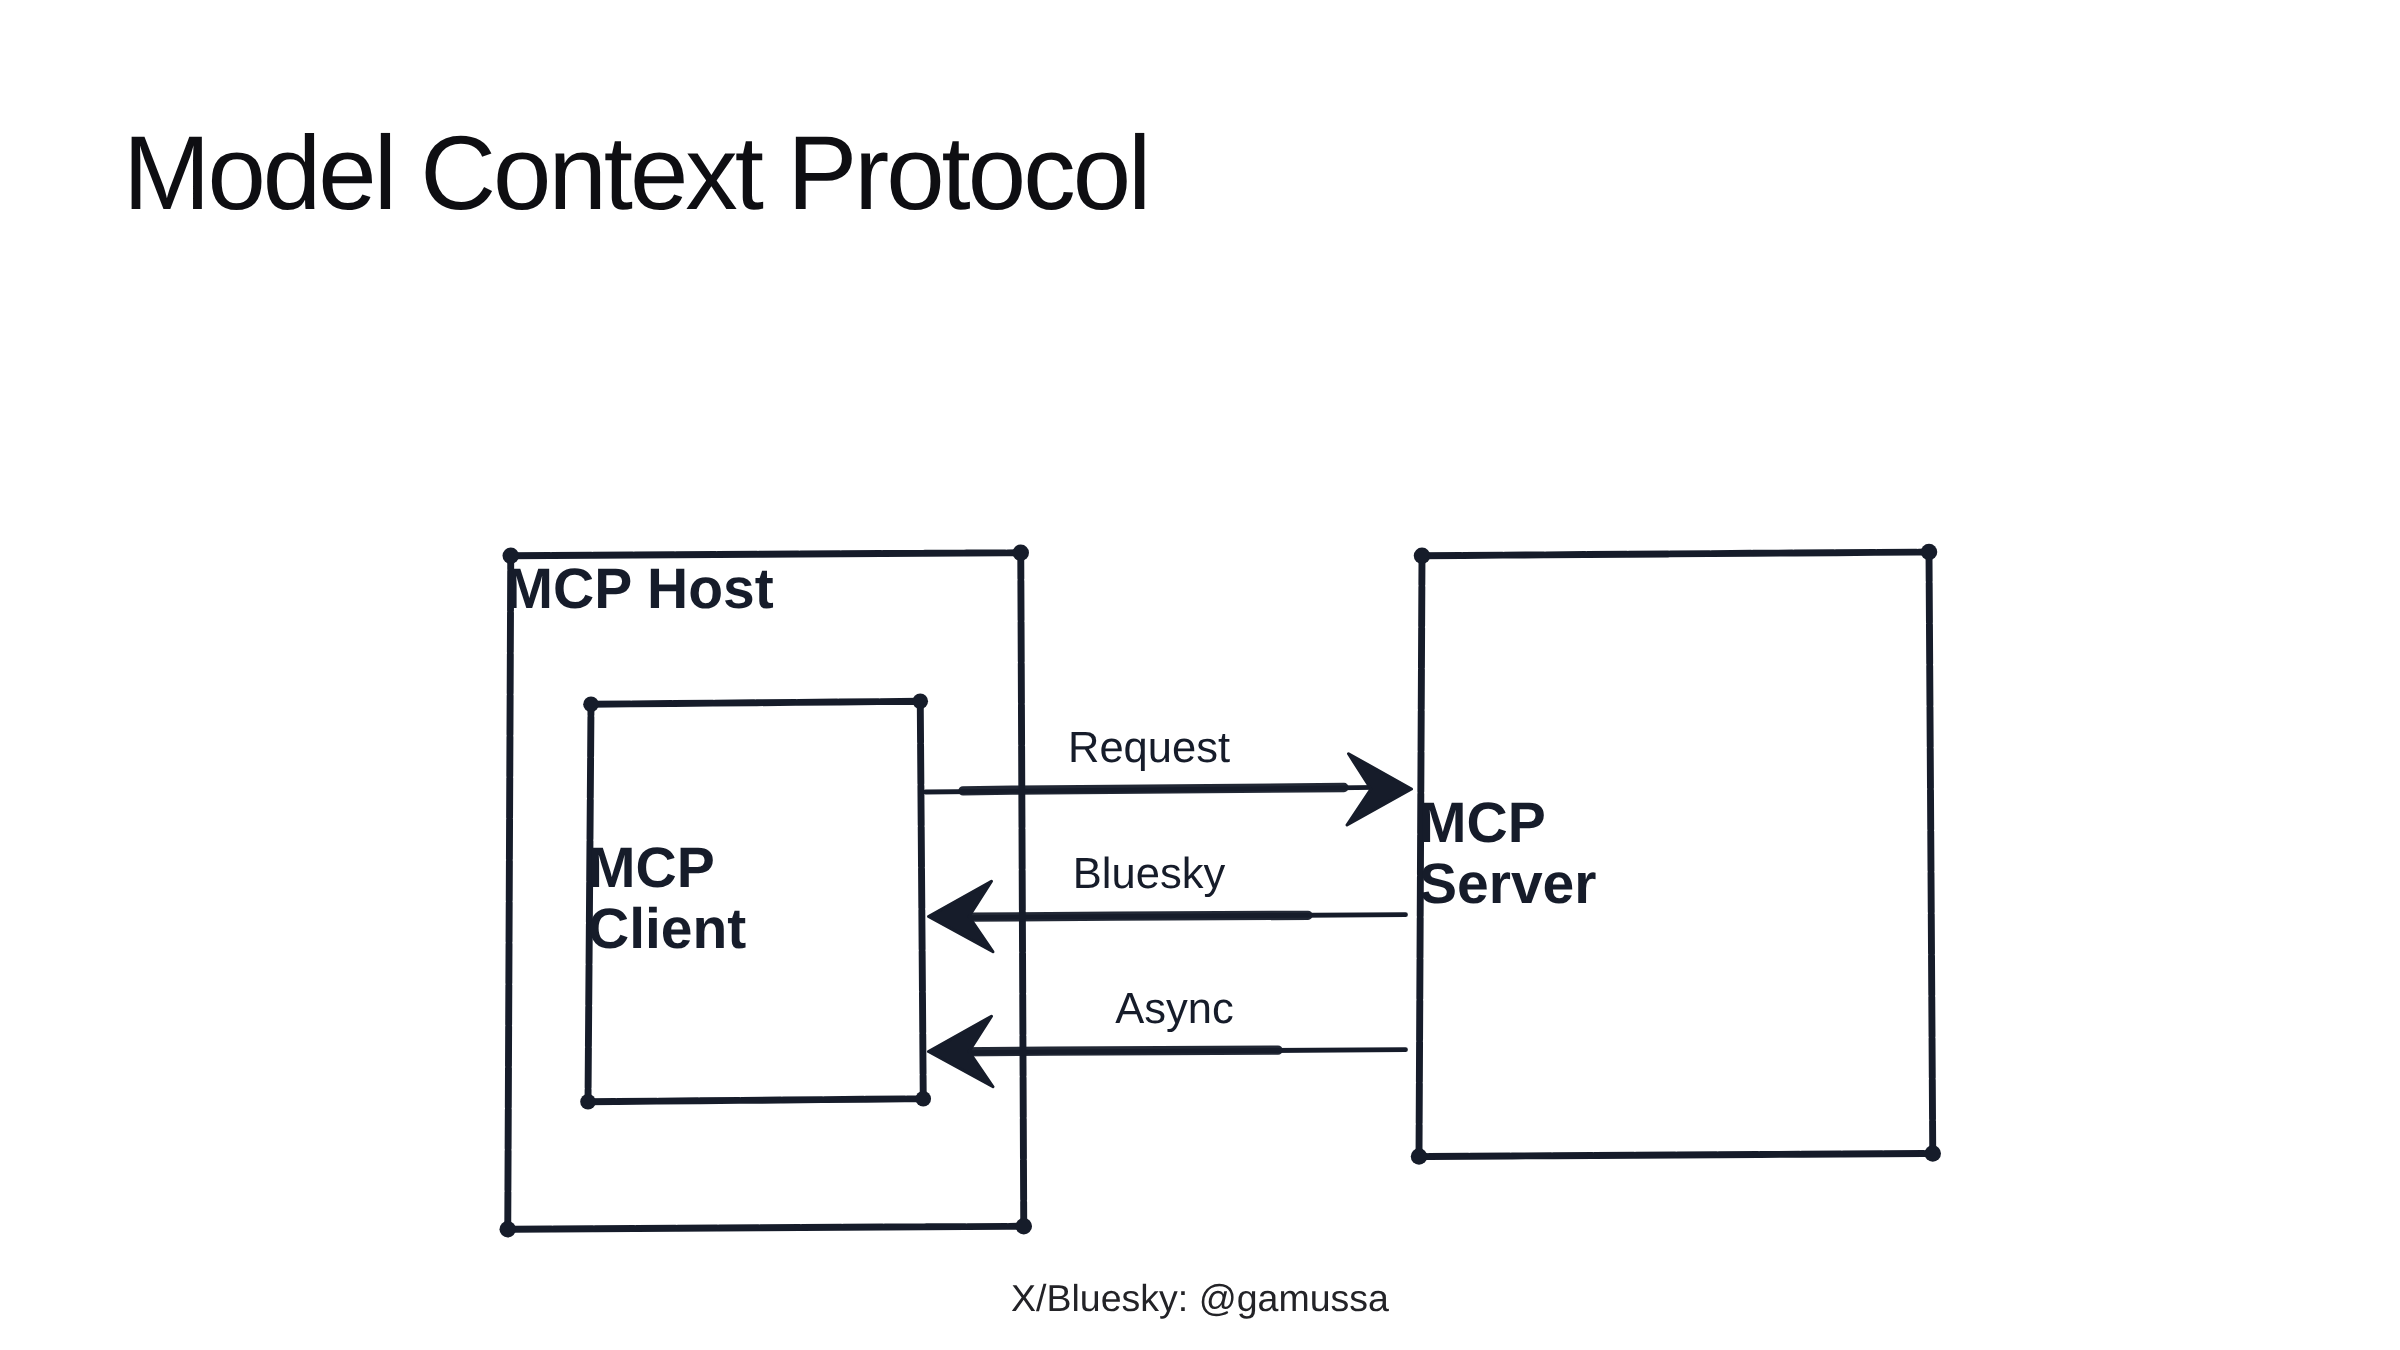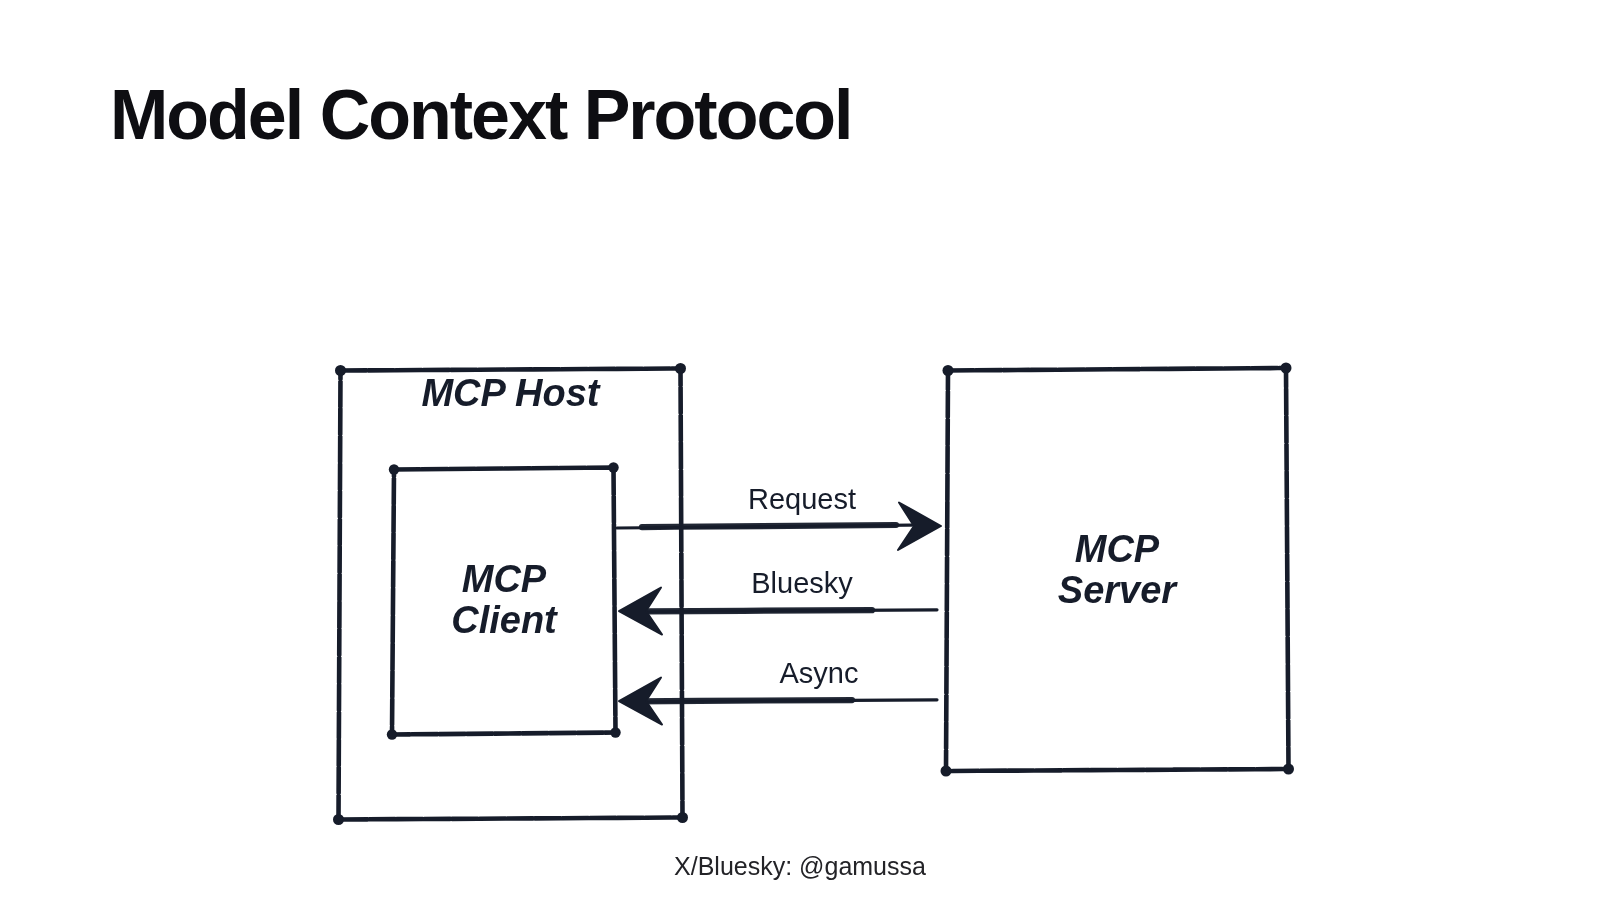--- a/index.html
+++ b/index.html
@@ -9,47 +9,45 @@
     --bg:#ffffff;
   }
   *{margin:0;padding:0;box-sizing:border-box;}
   html,body{width:1600px;height:900px;overflow:hidden;}
   body{background:var(--bg);font-family:"Liberation Sans",sans-serif;position:relative;}
 
   .slide{position:absolute;inset:0;width:1600px;height:900px;background:var(--bg);}
 
   .slide-title{
     position:absolute;left:82px;top:80px;
-    font-size:70px;font-weight:bold;letter-spacing:-2px;line-height:1;
+    font-size:70px;font-weight:normal;letter-spacing:-2px;line-height:1;
     color:var(--title-color);
     white-space:nowrap;
-    margin-left:28px;
   }
 
   svg.diagram{position:absolute;left:0;top:0;width:1600px;height:900px;}
 
   .sketch{fill:none;stroke:var(--ink);stroke-width:4.6;stroke-linejoin:round;
           stroke-linecap:round;stroke-dasharray:26 1.6;}
   .dot{fill:var(--ink);stroke:none;}
   .aline{fill:none;stroke:var(--ink);stroke-width:3.2;stroke-linecap:round;}
   .aline-thick{fill:none;stroke:var(--ink);stroke-width:6.2;stroke-linecap:round;opacity:.95;}
   .ahead{fill:var(--ink);stroke:var(--ink);stroke-width:2;stroke-linejoin:round;}
 
   .label{
-    position:absolute;color:var(--ink);font-weight:bold;text-align:center;
+    position:absolute;color:var(--ink);font-weight:bold;
     white-space:pre-line;
-    font-style:italic;
   }
   .label.host{left:337px;top:372px;width:347px;font-size:38px;line-height:1.15;}
   .label.client{left:392px;top:559px;width:224px;font-size:38px;line-height:41px;}
   .label.server{left:946px;top:529px;width:342px;font-size:38px;line-height:41px;}
 
   .arrow-label{
     position:absolute;color:var(--ink);font-weight:normal;text-align:center;
-    font-size:29px;line-height:1.15;width:300px;margin-left:36px;
+    font-size:29px;line-height:1.15;width:300px;
   }
   .arrow-label.request{left:616px;top:483px;}
   .arrow-label.response{left:616px;top:567px;}
   .arrow-label.async{left:617px;top:657px;padding-left:32px;}
 
   .footer{
     position:absolute;left:0;top:852px;width:1600px;text-align:center;
     font-family:Liberation Sans, sans-serif;font-size:25px;
     color:var(--footer-color);
   }

